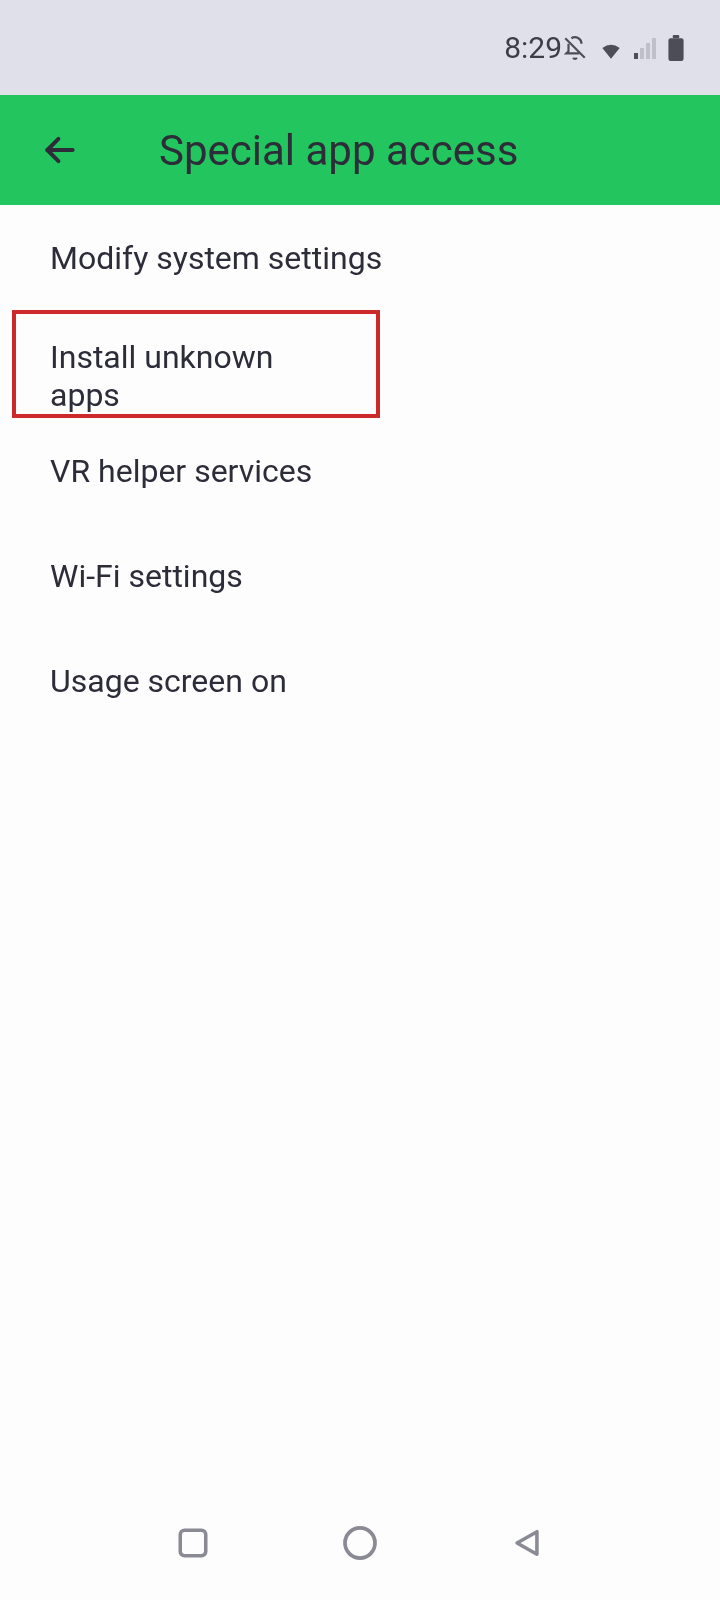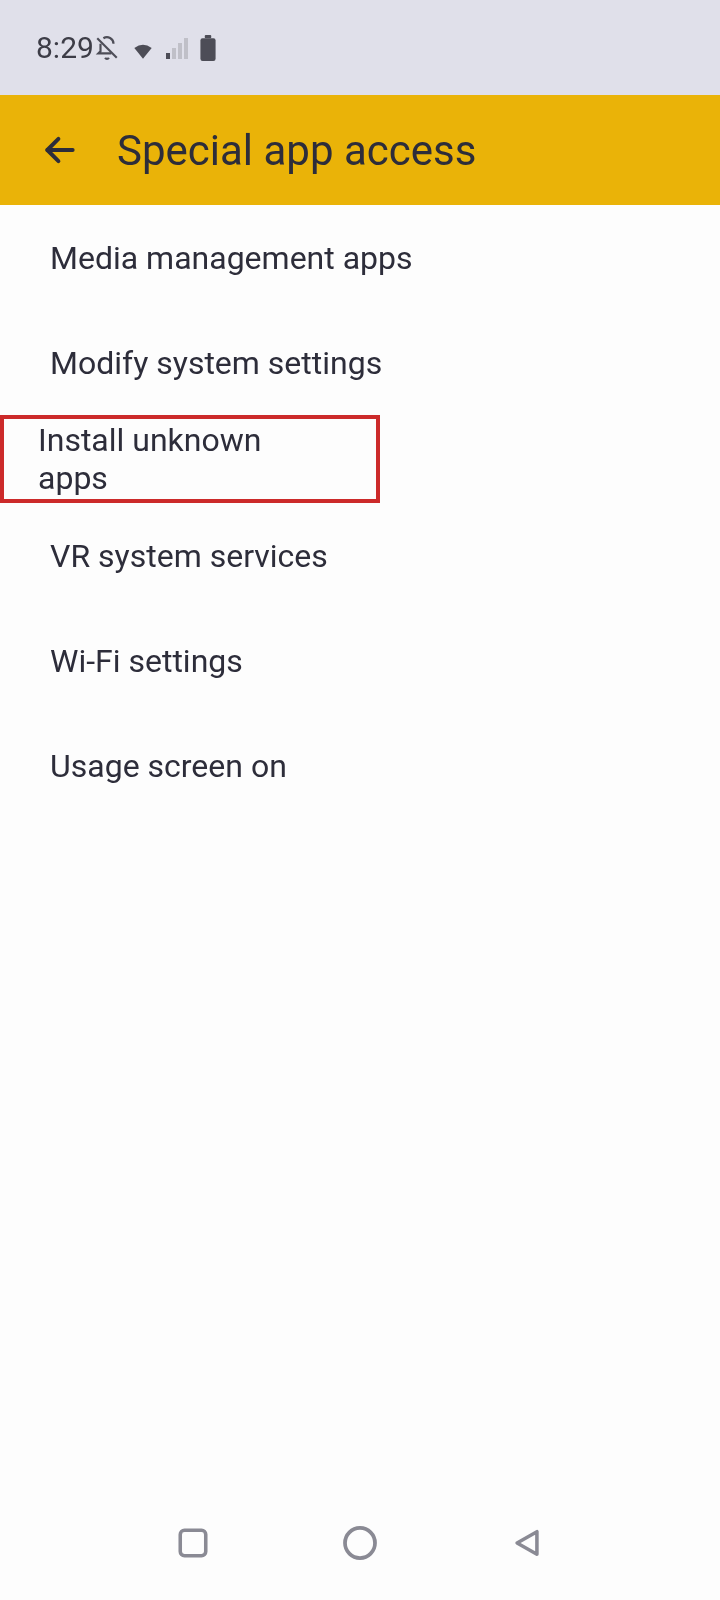--- a/index.html
+++ b/index.html
@@ -13,41 +13,41 @@
       height: 1600px;
       background: #fdfdfd;
       display: flex;
       flex-direction: column;
       overflow: hidden;
     }
     .status-bar {
       height: 95px;
       background: #e0e0ea;
       display: flex;
-      justify-content: flex-start;
+      justify-content: flex-end;
       align-items: center;
       padding: 0 36px;
     }
     .status-time {
       font-size: 30px;
       color: #3d3d47;
       font-weight: 400;
     }
     .status-icons {
       display: flex;
       align-items: center;
       gap: 10px;
     }
     .header {
       height: 110px;
-      background: #eab308;
+      background: #22c55e;
       display: flex;
       align-items: center;
       padding: 0 40px;
-      gap: 37px;
+      gap: 79px;
     }
     .back-icon {
       width: 40px;
       height: 40px;
       display: flex;
       align-items: center;
       justify-content: center;
     }
     .header-title {
       font-size: 42px;
@@ -66,23 +66,25 @@
       padding: 0 50px;
       position: relative;
     }
     .list-item-label {
       font-size: 32px;
       color: #2d2d3a;
       font-weight: 400;
     }
     .highlighted {
       border: 4px solid #cc2a2a;
+      margin-left: 12px;
       margin-right: 340px;
       padding-left: 34px;
-      height: 88px;
+      height: 108px;
+      align-items: flex-end;
     }
     .nav-bar {
       height: 115px;
       background: #fdfdfd;
       display: flex;
       justify-content: space-around;
       align-items: center;
       padding: 0 110px;
     }
     .nav-btn {
@@ -136,31 +138,28 @@
   <div class="back-icon">
     <svg width="38" height="38" viewBox="0 0 24 24" fill="none" stroke="#2d2d3a" stroke-width="2.5" stroke-linecap="round" stroke-linejoin="round">
       <line x1="20" y1="12" x2="4" y2="12"></line>
       <polyline points="11 19 4 12 11 5"></polyline>
     </svg>
   </div>
   <div class="header-title">Special app access</div>
 </div>
 
 <div class="content" id="settings-list">
-<div class="list-item">
-      <span class="list-item-label">Media management apps</span>
-    </div>
     <div class="list-item">
       <span class="list-item-label">Modify system settings</span>
     </div>
     <div class="list-item highlighted">
       <span class="list-item-label">Install unknown apps</span>
     </div>
     <div class="list-item">
-      <span class="list-item-label">VR system services</span>
+      <span class="list-item-label">VR helper services</span>
     </div>
     <div class="list-item">
       <span class="list-item-label">Wi-Fi settings</span>
     </div>
     <div class="list-item">
       <span class="list-item-label">Usage screen on</span>
     </div>
   </div>
 
 <div class="nav-bar">

